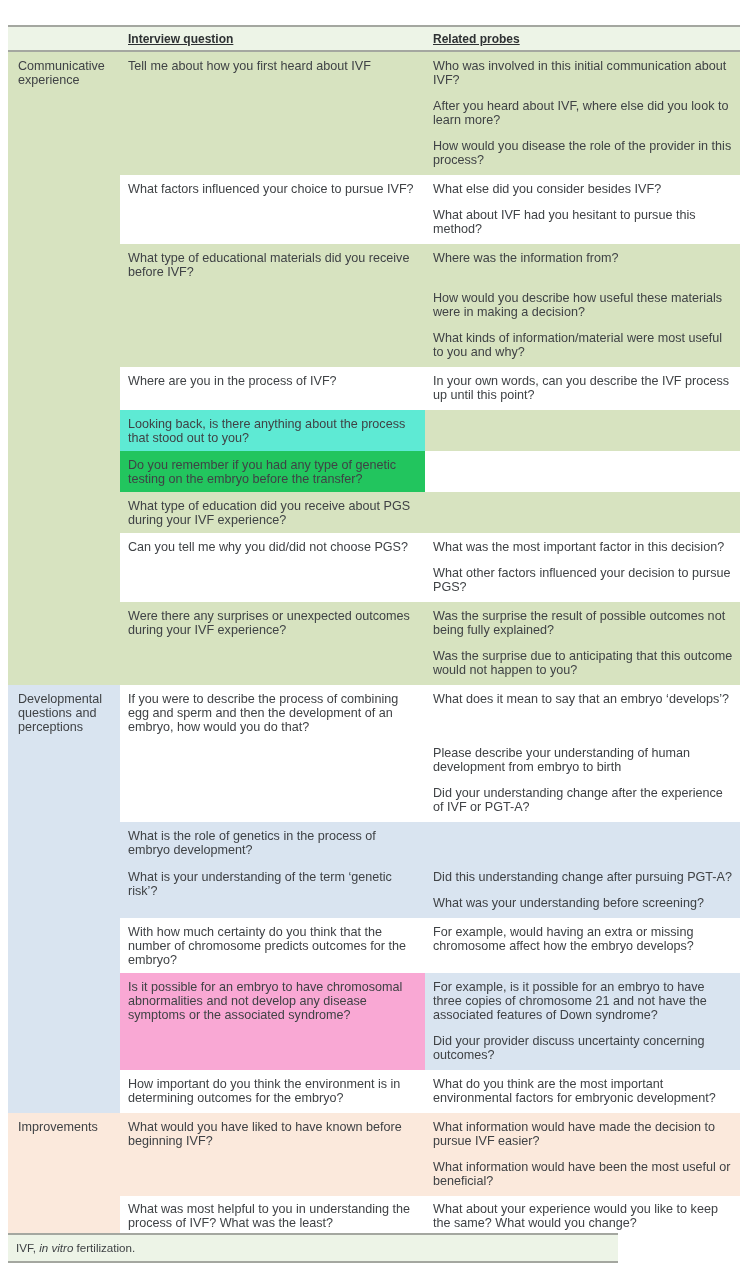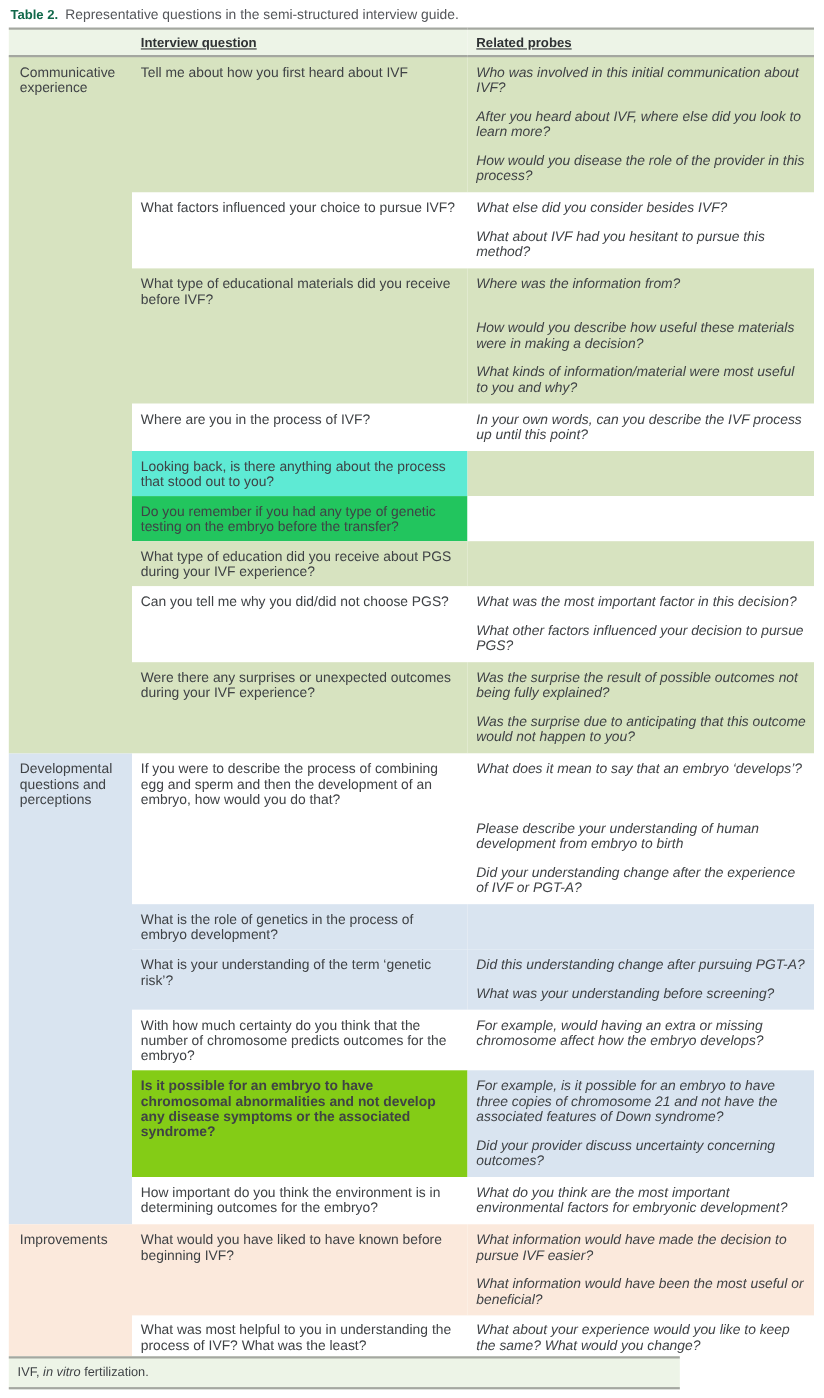--- a/index.html
+++ b/index.html
@@ -14,37 +14,33 @@
            font-size:12.6px;line-height:16.6px;color:#54565a;}
   .caption .lbl{font-weight:bold;color:#11684a;font-size:11.9px;margin-right:3px;}
   .tbl{position:absolute;left:8px;top:25.4px;width:732px;border-collapse:collapse;table-layout:fixed;}
   .tbl td{vertical-align:top;margin:0;font-weight:normal;text-align:left;
           font-size:12.6px;line-height:14px;}
   .tbl tr.hdr td{background:#edf4e7;border-top:2px solid #a4a7a0;border-bottom:2px solid #a4a7a0;
           font-weight:bold;font-size:12px;line-height:14px;padding:5px 8px 4px 8px;color:#2e3133;text-decoration:underline;}
   .tbl td.cat{padding:7px 6px 6px 10px;}
   .tbl td.q{padding:7px 8px 6px 8px;}
   .tbl td.p{padding:7px 6px 8px 8px;}
-  .tbl td.p > div{margin-bottom:12px;font-style:italic;}
+  .tbl td.p > div{margin-bottom:12px;}
   .tbl td.p > div:last-child{margin-bottom:0;}
   .tbl tr:last-child td.q, .tbl tr:last-child td.p, .tbl tr:last-child td.cat{padding-top:6px;padding-bottom:3px;}
   .foot{position:absolute;left:8px;width:610px;background:#edf4e7;
         border-top:2px solid #a4a7a0;border-bottom:2px solid #a4a7a0;
         font-size:11.6px;line-height:14px;padding:6px 0 6px 8px;
         box-sizing:border-box;color:#3f4245;}
   .foot i{font-style:italic;}
 </style>
 </head>
 <body>
 
 <div class="wrap">
-  <div class="caption">
-    <span class="lbl">Table 2.</span>
-    <span>Representative questions in the semi-structured interview guide.</span>
-  </div>
   <table class="tbl">
     <colgroup>
         <col style="width:112px">
         <col style="width:305px">
         <col style="width:315px">
       </colgroup>
     <tbody id="tbody">
         <tr class="hdr">
           <td></td>
           <td>Interview question</td>
@@ -126,21 +122,21 @@
             <div>What was your understanding before screening?</div>
           </td>
         </tr>
         <tr>
           <td class="q" style="background: rgb(255, 255, 255);">With how much certainty do you think that the number of chromosome predicts outcomes for the embryo?</td>
           <td class="p" style="background: rgb(255, 255, 255);">
             <div class="first">For example, would having an extra or missing chromosome affect how the embryo develops?</div>
           </td>
         </tr>
         <tr>
-          <td class="q" style="background: #84cc16; font-weight: bold;">Is it possible for an embryo to have chromosomal abnormalities and not develop any disease symptoms or the associated syndrome?</td>
+          <td class="q" style="background: #f9a8d4;">Is it possible for an embryo to have chromosomal abnormalities and not develop any disease symptoms or the associated syndrome?</td>
           <td class="p" style="background: rgb(217, 228, 240);">
             <div class="first">For example, is it possible for an embryo to have three copies of chromosome 21 and not have the associated features of Down syndrome?</div>
             <div>Did your provider discuss uncertainty concerning outcomes?</div>
           </td>
         </tr>
         <tr>
           <td class="q" style="background: rgb(255, 255, 255);">How important do you think the environment is in determining outcomes for the embryo?</td>
           <td class="p" style="background: rgb(255, 255, 255);">
             <div class="first">What do you think are the most important environmental factors for embryonic development?</div>
           </td>

